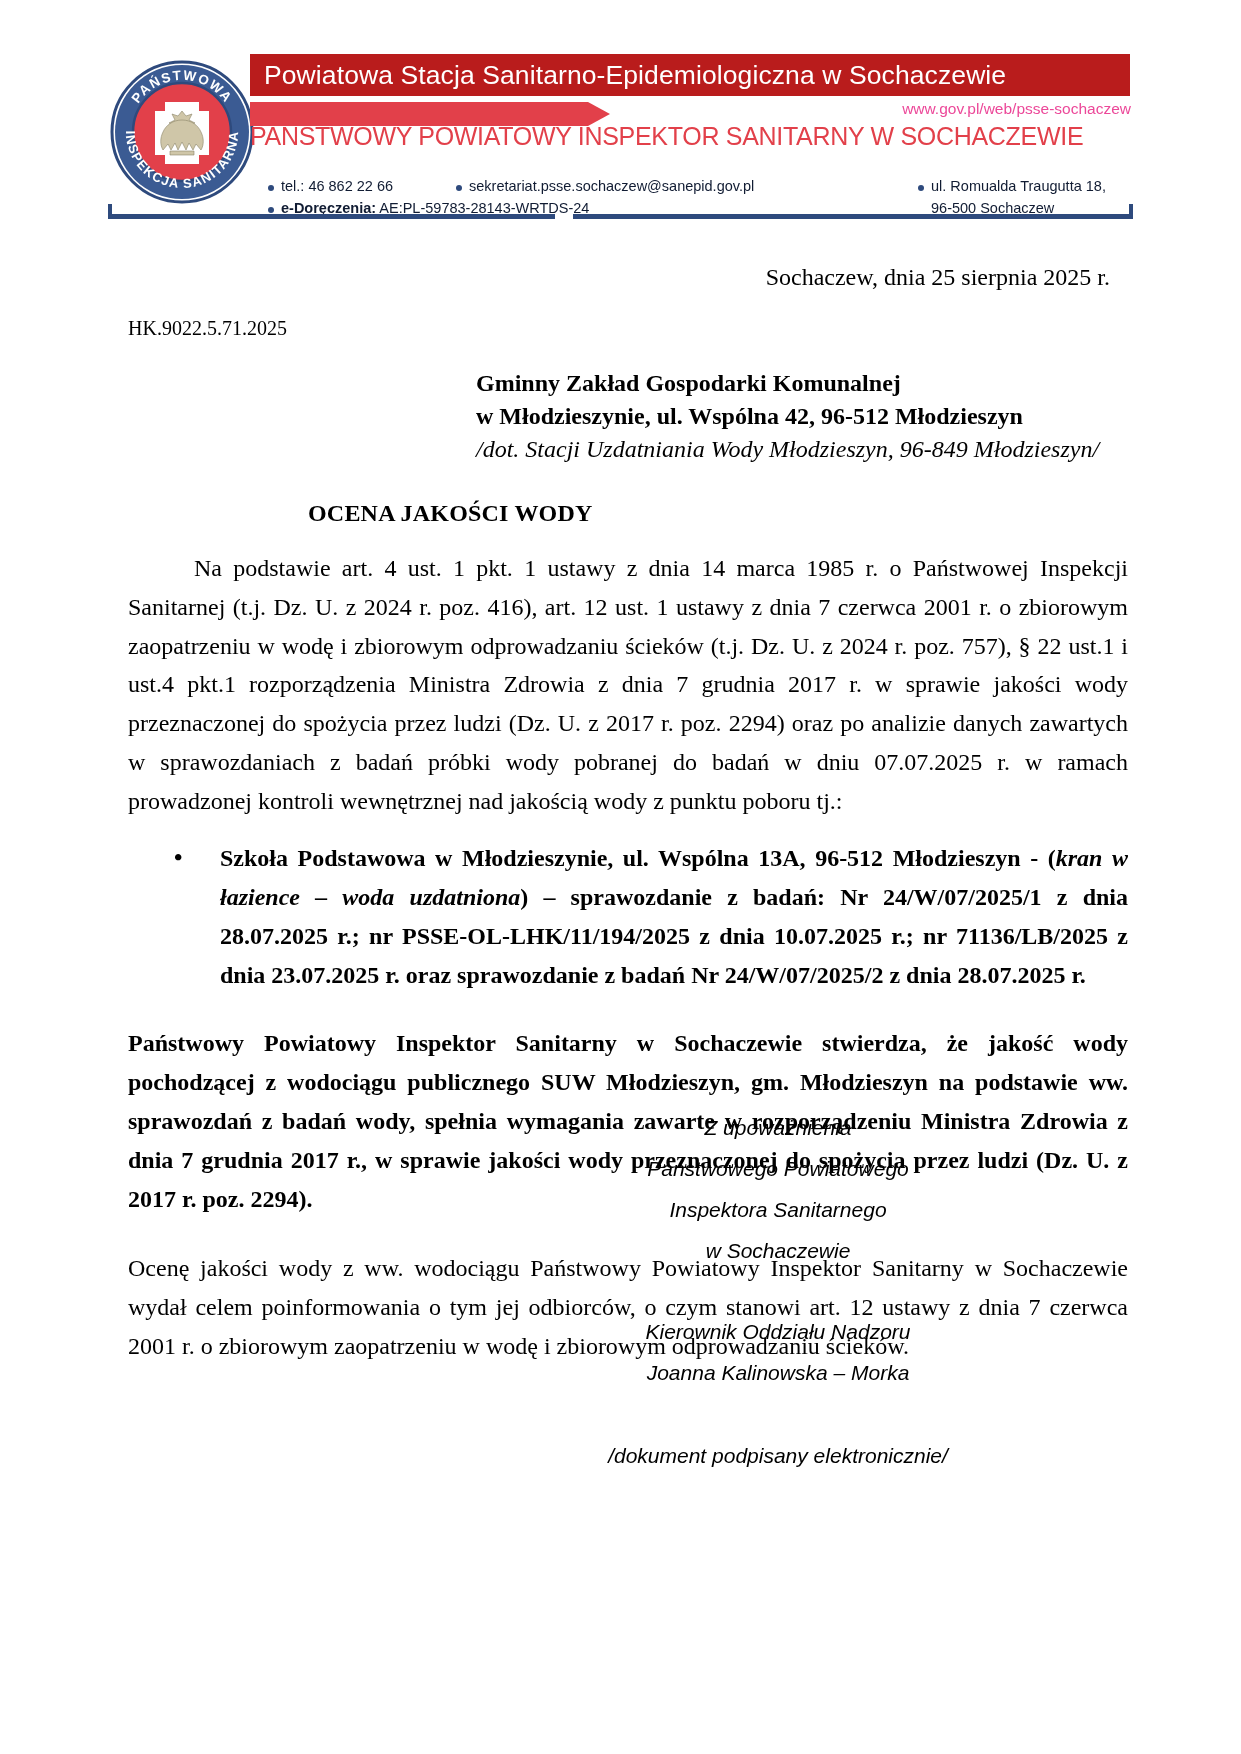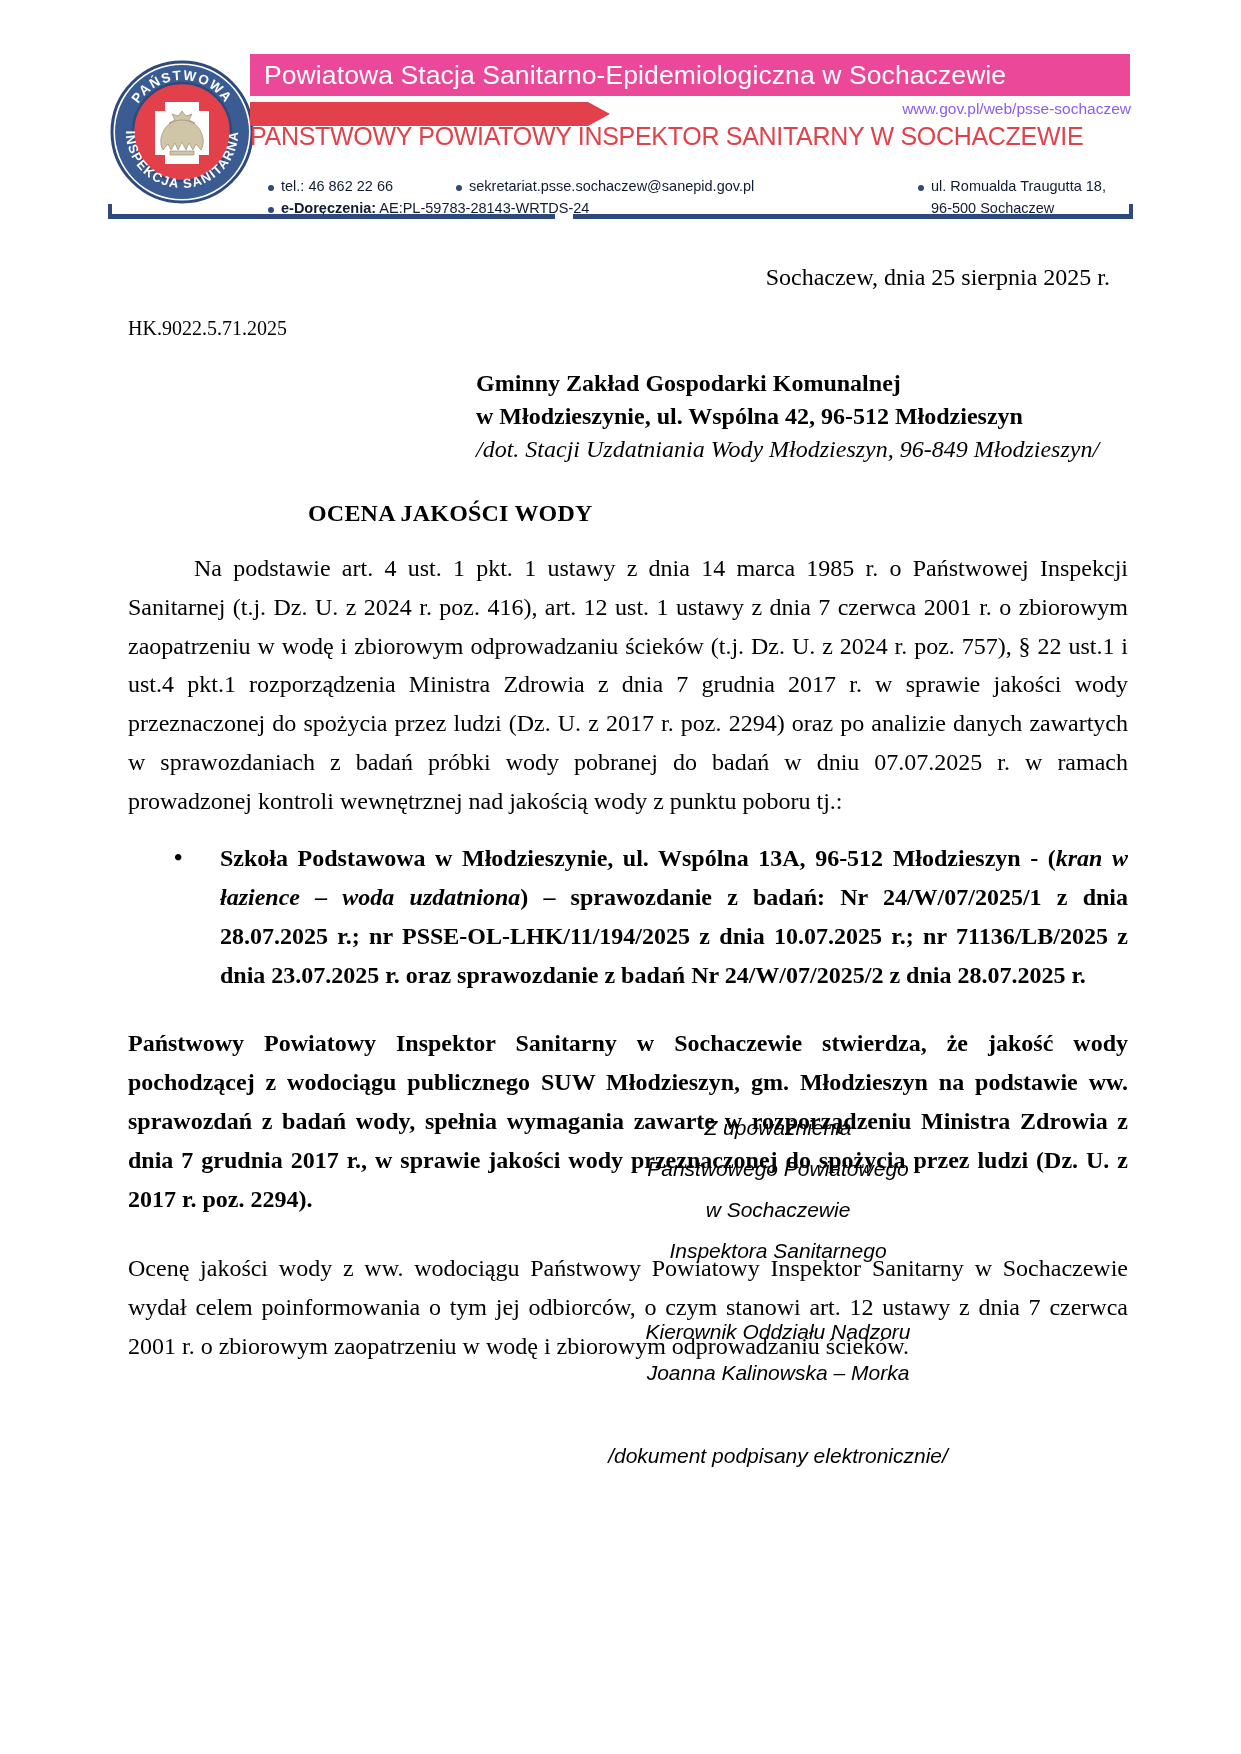--- a/index.html
+++ b/index.html
@@ -44,21 +44,21 @@
   }
   .seal svg { display: block; width: 148px; height: 148px; }
 
   
   .lh-bluebar {
     position: absolute;
     left: 142px;
     top: 12px;
     width: 880px;
     height: 42px;
-    background: #ec4899;
+    background: #b91c1c;
   }
   .lh-bluebar .txt {
     position: absolute;
     left: 14px;
     top: 50%;
     transform: translateY(-50%);
     color: #ffffff;
     font-family: "Liberation Sans", "DejaVu Sans", sans-serif;
     font-size: 26.5px;
     letter-spacing: 0.1px;
@@ -75,21 +75,21 @@
     background: #e2404a;
     clip-path: polygon(0 0, calc(100% - 22px) 0, 100% 50%, calc(100% - 22px) 100%, 0 100%);
   }
 
   .lh-web {
     position: absolute;
     right: 2px;
     top: 58px;
     font-family: "Liberation Sans", "DejaVu Sans", sans-serif;
     font-size: 15.5px;
-    color: #8b5cf6;
+    color: #ec4899;
     white-space: nowrap;
   }
 
   .lh-red-title {
     position: absolute;
     left: 142px;
     top: 80px;
     font-family: "Liberation Sans", "DejaVu Sans", sans-serif;
     font-size: 25px;
     color: #e2404a;
@@ -350,21 +350,21 @@
     </ul>
 
     <p class="para bold-block">Państwowy Powiatowy Inspektor Sanitarny w Sochaczewie stwierdza, że jakość wody pochodzącej z wodociągu publicznego SUW Młodzieszyn, gm. Młodzieszyn na podstawie ww. sprawozdań z badań wody, spełnia wymagania zawarte w rozporządzeniu Ministra Zdrowia z dnia 7 grudnia 2017 r., w sprawie jakości wody przeznaczonej do spożycia przez ludzi (Dz. U. z 2017 r. poz. 2294).</p>
 
     <p class="para tail">Ocenę jakości wody z ww. wodociągu Państwowy Powiatowy Inspektor Sanitarny w Sochaczewie wydał celem poinformowania o tym jej odbiorców, o czym stanowi art. 12 ustawy z dnia 7 czerwca 2001 r. o zbiorowym zaopatrzeniu w wodę i zbiorowym odprowadzaniu ścieków.</p>
   </div>
 
   <div class="signature">
     <div class="sig-line">Z upoważnienia</div>
     <div class="sig-line">Państwowego Powiatowego</div>
+    <div class="sig-line">Inspektora Sanitarnego</div>
     <div class="sig-line">w Sochaczewie</div>
-    <div class="sig-line">Inspektora Sanitarnego</div>
     <div class="sig-gap"></div>
     <div class="sig-line">Kierownik Oddziału Nadzoru</div>
     <div class="sig-line">Joanna Kalinowska – Morka</div>
     <div class="sig-line sig-final">/dokument podpisany elektronicznie/</div>
   </div>
 
 </div>
 
 </body></html>

